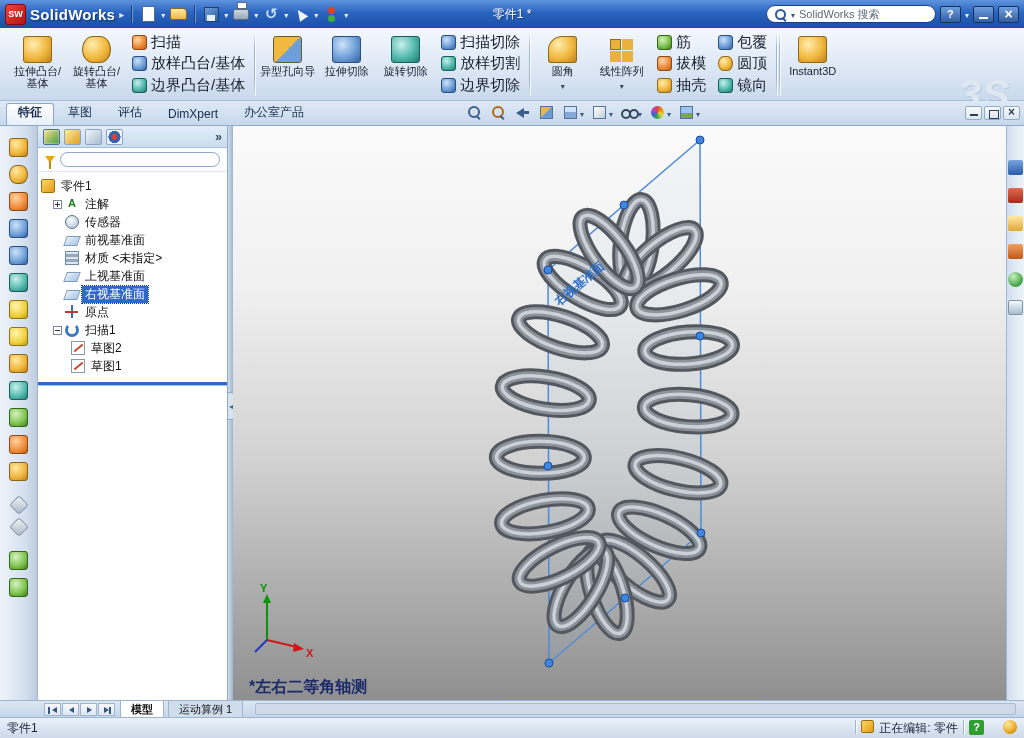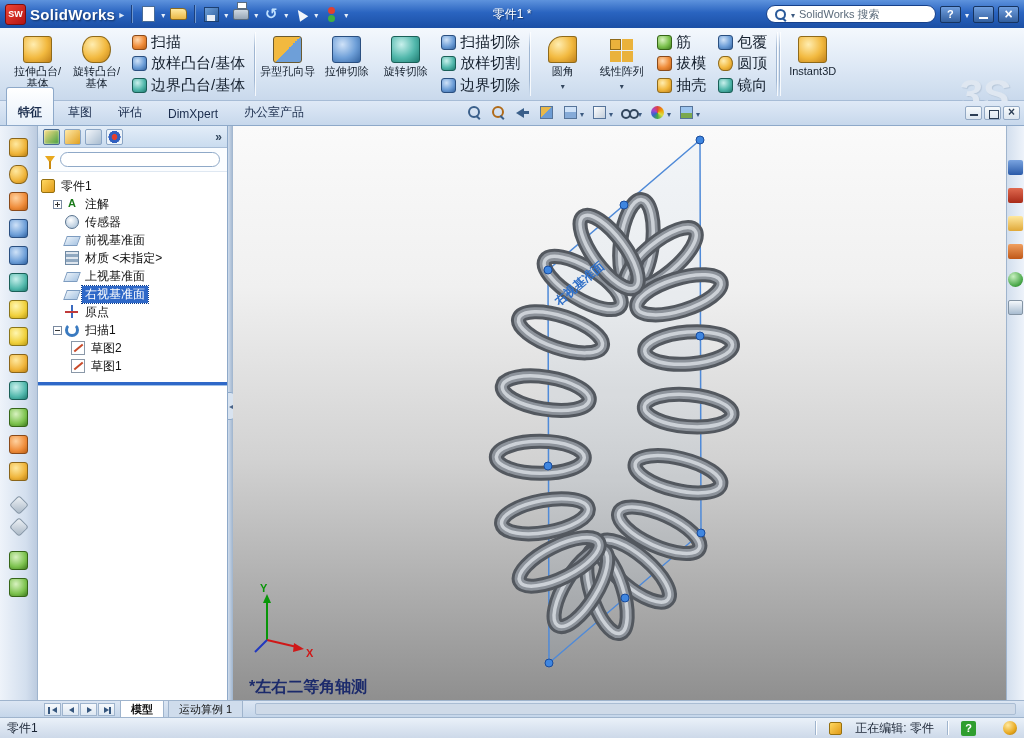--- a/index.html
+++ b/index.html
@@ -56,21 +56,21 @@
   .ic-green{background:radial-gradient(circle at 35% 30%,#d8f2c0,#7cc24e 55%,#3f7a1e);border:1px solid #366618;border-radius:3px;}
   .ic-mix{background:linear-gradient(135deg,#f2b93f 50%,#6e9fd8 50%);border:1px solid #6a5a30;border-radius:3px;}
   .ic-gray{background:linear-gradient(135deg,#eef2f6,#a8b8c8);border:1px solid #7e90a2;border-radius:3px;}
   .ic-curve{background:none;border:3px solid #3a7ac0;border-left-color:transparent;border-radius:50%;width:24px;height:24px;margin:2px;}
   .ic-grid{position:relative;border:none;background:none;}
   .ic-grid::before{content:"";position:absolute;left:3px;top:3px;width:9px;height:9px;background:#eab23c;border:1px solid #8f6a1a;box-shadow:12px 0 0 #eab23c,0 12px 0 #eab23c,12px 12px 0 #eab23c;}
   .ds-watermark{position:absolute;right:14px;top:42px;font-size:43px;font-style:italic;font-weight:bold;color:#dfe7f1;text-shadow:1px 1px 1px #b8c8da;pointer-events:none;}
 
   
   .tabrow{position:absolute;left:0;top:101px;width:1024px;height:25px;background:linear-gradient(180deg,#dfe9f6,#c7d8ec);border-bottom:1px solid #8ea9c9;display:flex;align-items:flex-end;padding:0 4px;}
-  .tab{padding:16px 11px 4px;font-size:12px;color:#1a2c4c;border:1px solid transparent;border-bottom:none;border-radius:3px 3px 0 0;margin-left:2px;white-space:nowrap;}
+  .tab{padding:0 11px 4px;font-size:12px;color:#1a2c4c;border:1px solid transparent;border-bottom:none;border-radius:3px 3px 0 0;margin-left:2px;white-space:nowrap;}
   .tab.active{background:linear-gradient(180deg,#ffffff,#e7f0fa);border-color:#8ea9c9;font-weight:bold;}
   .hud{display:flex;align-items:center;gap:7px;margin-left:150px;padding-bottom:4px;}
   .hud-item{display:flex;align-items:center;gap:1px;}
   .hudic{width:17px;height:17px;position:relative;flex:none;}
   .h-mag::before{content:"";position:absolute;left:2px;top:2px;width:8px;height:8px;border:2px solid #3a5f8a;border-radius:50%;}
   .h-mag::after{content:"";position:absolute;left:11px;top:11px;width:5px;height:2px;background:#3a5f8a;transform:rotate(45deg);transform-origin:0 0;}
   .h-mag.area::before{border-color:#b06a18;}
   .h-prev::before{content:"";position:absolute;left:2px;top:4px;border-right:8px solid #3a5f8a;border-top:5px solid transparent;border-bottom:5px solid transparent;}
   .h-prev::after{content:"";position:absolute;left:10px;top:7px;width:5px;height:3px;background:#3a5f8a;}
   .h-section::before{content:"";position:absolute;inset:2px;background:linear-gradient(135deg,#e8b84b 50%,#6d9cd4 50%);border:1px solid #56749a;}
@@ -169,21 +169,21 @@
   .nb-prev::after{left:6px;border-right:5px solid #35567e;border-top:3px solid transparent;border-bottom:3px solid transparent;}
   .nb-next::after{left:6px;border-left:5px solid #35567e;border-top:3px solid transparent;border-bottom:3px solid transparent;}
   .nb-last::before{content:"";position:absolute;right:3px;top:3px;width:2px;height:7px;background:#35567e;}
   .nb-last::after{left:5px;border-left:5px solid #35567e;border-top:3px solid transparent;border-bottom:3px solid transparent;}
   .btab{padding:1px 10px 2px;font-size:11px;border:1px solid #9fb4cd;border-bottom:none;background:#cfdcec;margin-left:4px;white-space:nowrap;}
   .btab.active{background:#ffffff;font-weight:bold;}
   .hscroll{flex:1;height:12px;margin:0 8px 0 12px;background:#cfdae8;border:1px solid #aabdd4;border-radius:2px;}
 
   
   .statusbar{position:absolute;left:0;top:717px;width:1024px;height:21px;background:linear-gradient(180deg,#eaf1f9,#cdd9e9);border-top:1px solid #9fb4cd;display:flex;align-items:center;padding:0 7px;font-size:12px;color:#1a2434;}
-  .sb-right{margin-left:auto;display:flex;align-items:center;gap:13px;}
+  .sb-right{margin-left:auto;display:flex;align-items:flex-start;gap:5px;}
   .sb-sep{width:1px;height:14px;background:#9fb4cd;box-shadow:1px 0 0 #fff;}
   .sb-part-icon{width:13px;height:13px;background:linear-gradient(135deg,#ffd861,#e09a18);border:1px solid #96700f;border-radius:2px;}
   .sb-help{width:15px;height:15px;background:#2f9e2f;color:#fff;font-weight:bold;display:flex;align-items:center;justify-content:center;border-radius:2px;font-size:11px;}
   .sb-ball{width:14px;height:14px;border-radius:50%;background:radial-gradient(circle at 35% 30%,#ffe9a0,#e8a81e 60%,#9a6a08);margin-left:14px;}
 </style>
 </head>
 <body>
 
 <div class="titlebar">
   <span class="sw-logo">SW</span>

